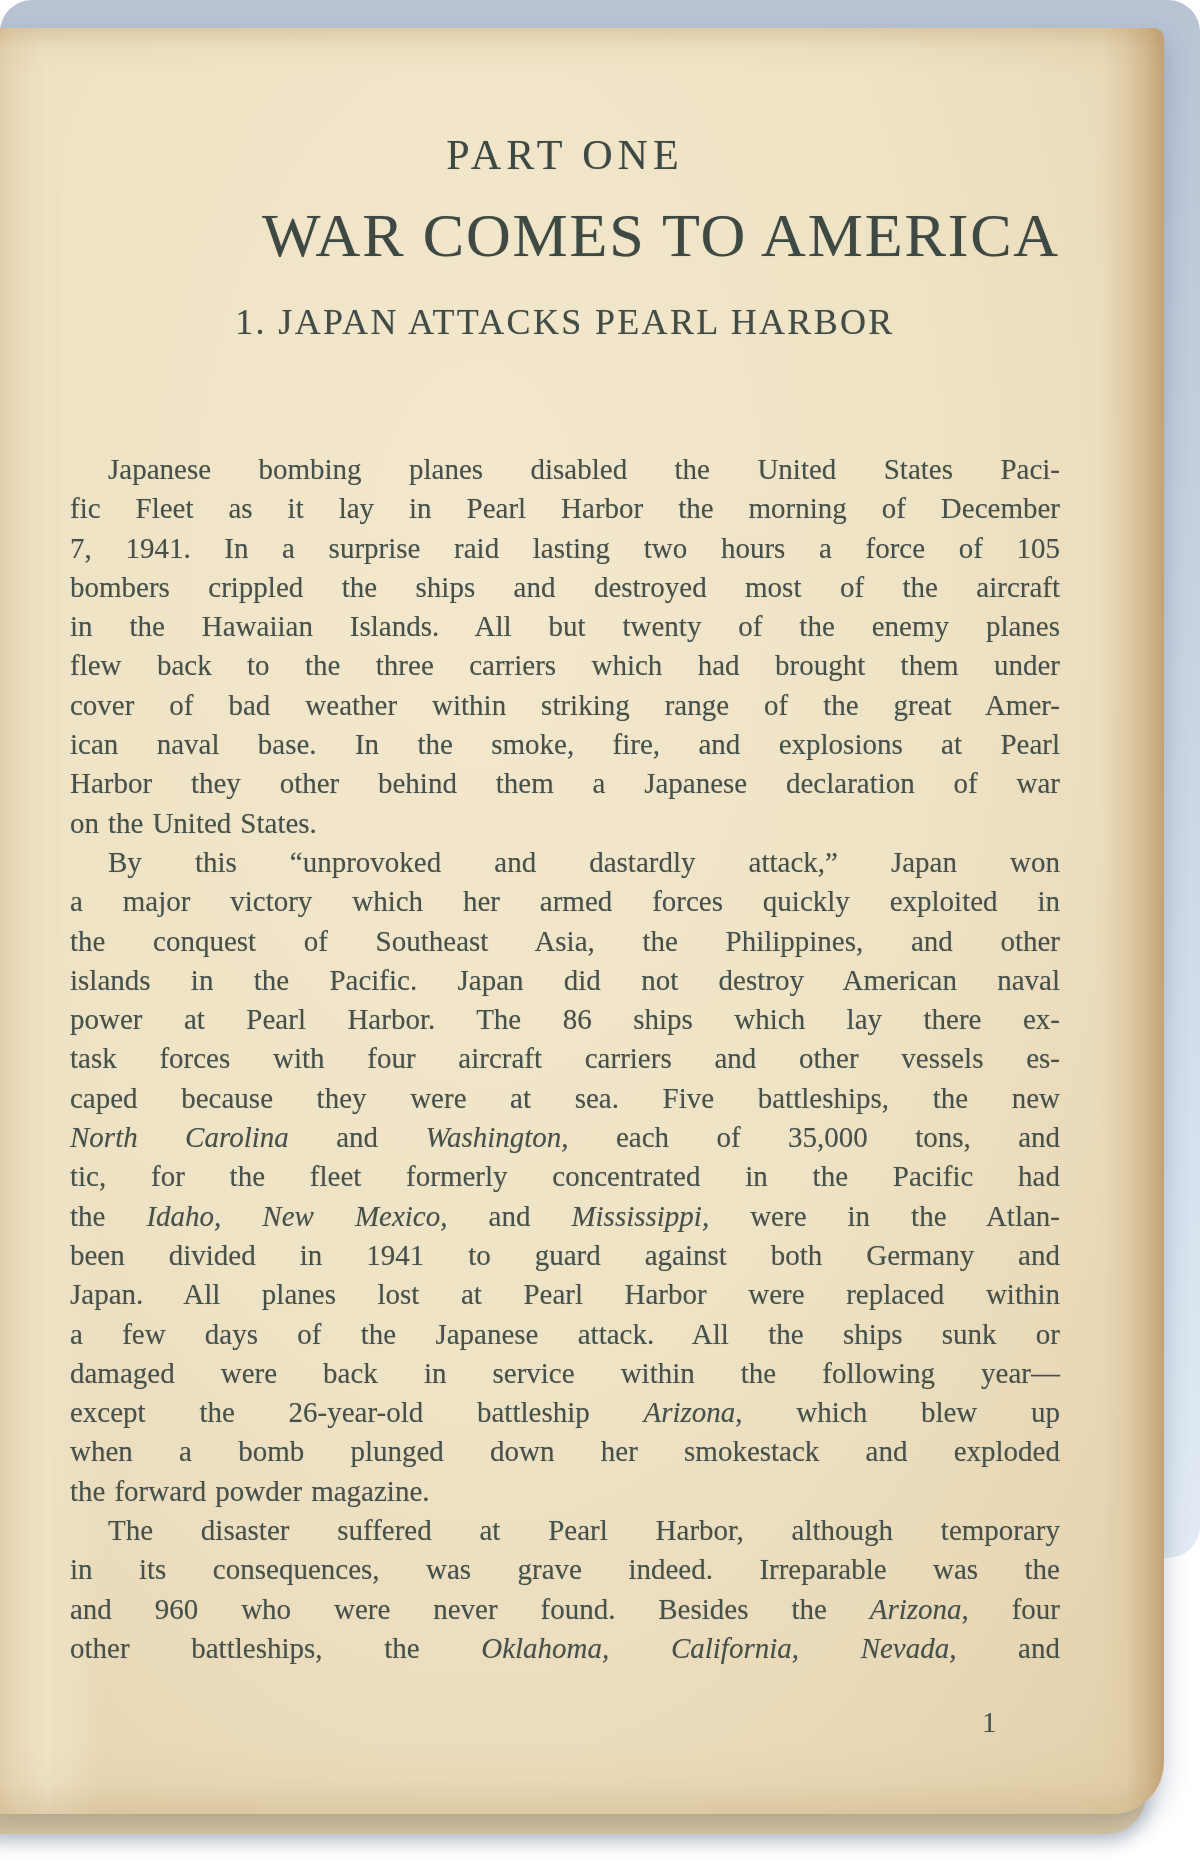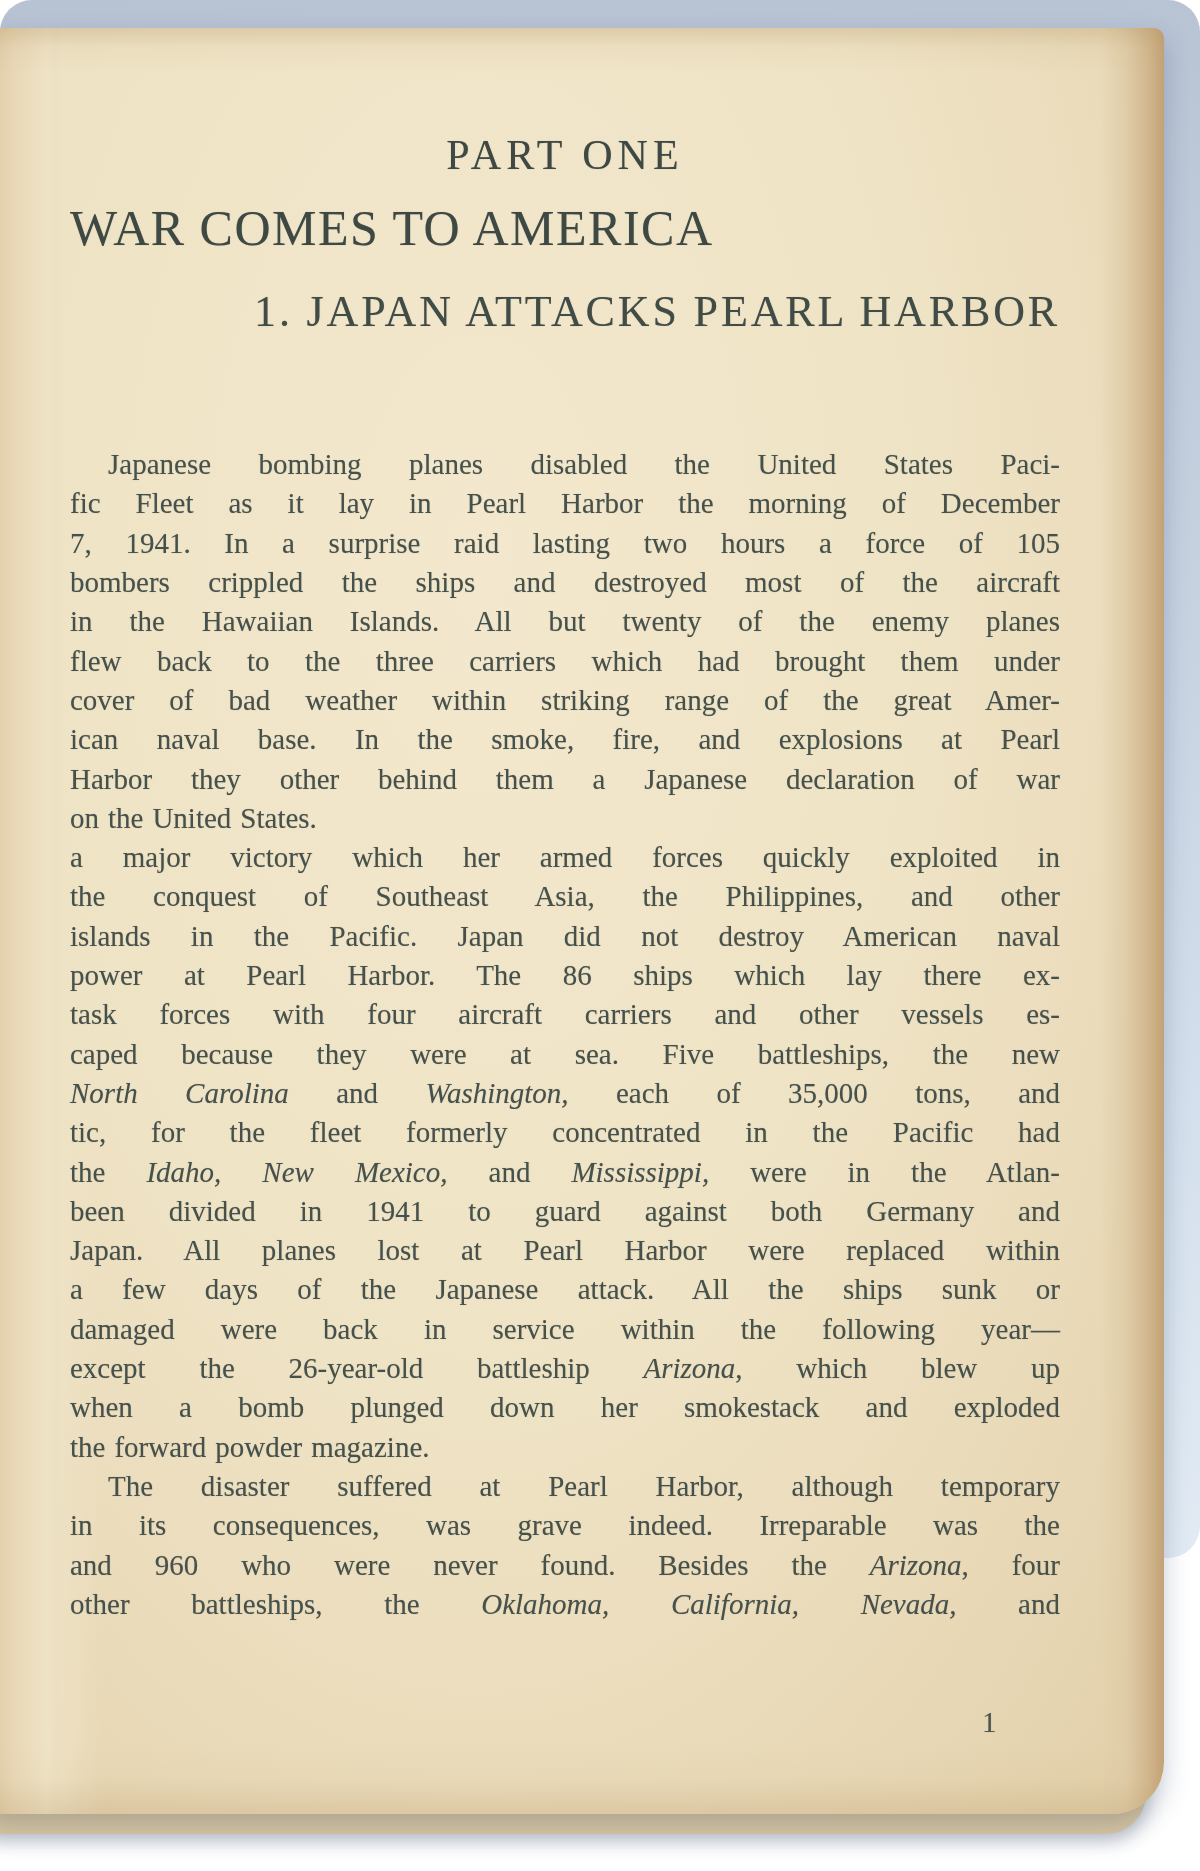--- a/index.html
+++ b/index.html
@@ -36,27 +36,27 @@
     position: absolute; left: 86px; top: 0; width: 990px; height: 100%;
     color: var(--ink, #46514b);
     text-shadow: 0 0 1px rgba(70, 80, 75, 0.35);
   }
   .part-label {
     margin: 102px 0 0 0; text-align: center;
     font-size: 42px; line-height: 1.2; font-weight: normal;
     letter-spacing: 0.12em; color: #3e4944;
   }
   .part-title {
-    margin: 18px 0 0 0; text-align: left;
-    font-size: 50px; line-height: 1.2; font-weight: normal;
+    margin: 18px 0 0 0; text-align: right;
+    font-size: 62px; line-height: 1.2; font-weight: normal;
     letter-spacing: 0.03em; color: #3e4944;
   }
   .chapter-heading {
-    margin: 28px 0 0 0; text-align: right;
-    font-size: 44px; line-height: 1.2; font-weight: normal;
+    margin: 28px 0 0 0; text-align: center;
+    font-size: 36px; line-height: 1.2; font-weight: normal;
     letter-spacing: 0.065em; color: #414c47;
   }
   .body-text {
     margin-top: 106px;
     font-size: 29px; line-height: 39.3px;
     word-spacing: 0.06em;
   }
   .body-text .line {
     text-align: justify; text-align-last: justify;
     white-space: normal;
@@ -86,20 +86,21 @@
             <div class="line"><span>7, 1941. In a surprise raid lasting two hours a force of 105</span></div>
             <div class="line"><span>bombers crippled the ships and destroyed most of the aircraft</span></div>
             <div class="line"><span>in the Hawaiian Islands. All but twenty of the enemy planes</span></div>
             <div class="line"><span>flew back to the three carriers which had brought them under</span></div>
             <div class="line"><span>cover of bad weather within striking range of the great Amer-</span></div>
             <div class="line"><span>ican naval base. In the smoke, fire, and explosions at Pearl</span></div>
             <div class="line"><span>Harbor they other behind them a Japanese declaration of war</span></div>
             <div class="line lastline"><span>on the United States.</span></div>
           </div>
           <div class="paragraph">
+            <div class="line first"><span>By this “unprovoked and dastardly attack,” Japan won</span></div>
             <div class="line"><span>a major victory which her armed forces quickly exploited in</span></div>
             <div class="line"><span>the conquest of Southeast Asia, the Philippines, and other</span></div>
             <div class="line"><span>islands in the Pacific. Japan did not destroy American naval</span></div>
             <div class="line"><span>power at Pearl Harbor. The 86 ships which lay there ex-</span></div>
             <div class="line"><span>task forces with four aircraft carriers and other vessels es-</span></div>
             <div class="line"><span>caped because they were at sea. Five battleships, the new</span></div>
             <div class="line"><span class="it">North Carolina</span><span> and </span><span class="it">Washington,</span><span> each of 35,000 tons, and</span></div>
             <div class="line"><span>tic, for the fleet formerly concentrated in the Pacific had</span></div>
             <div class="line"><span>the </span><span class="it">Idaho, New Mexico,</span><span> and </span><span class="it">Mississippi,</span><span> were in the Atlan-</span></div>
             <div class="line"><span>been divided in 1941 to guard against both Germany and</span></div>

